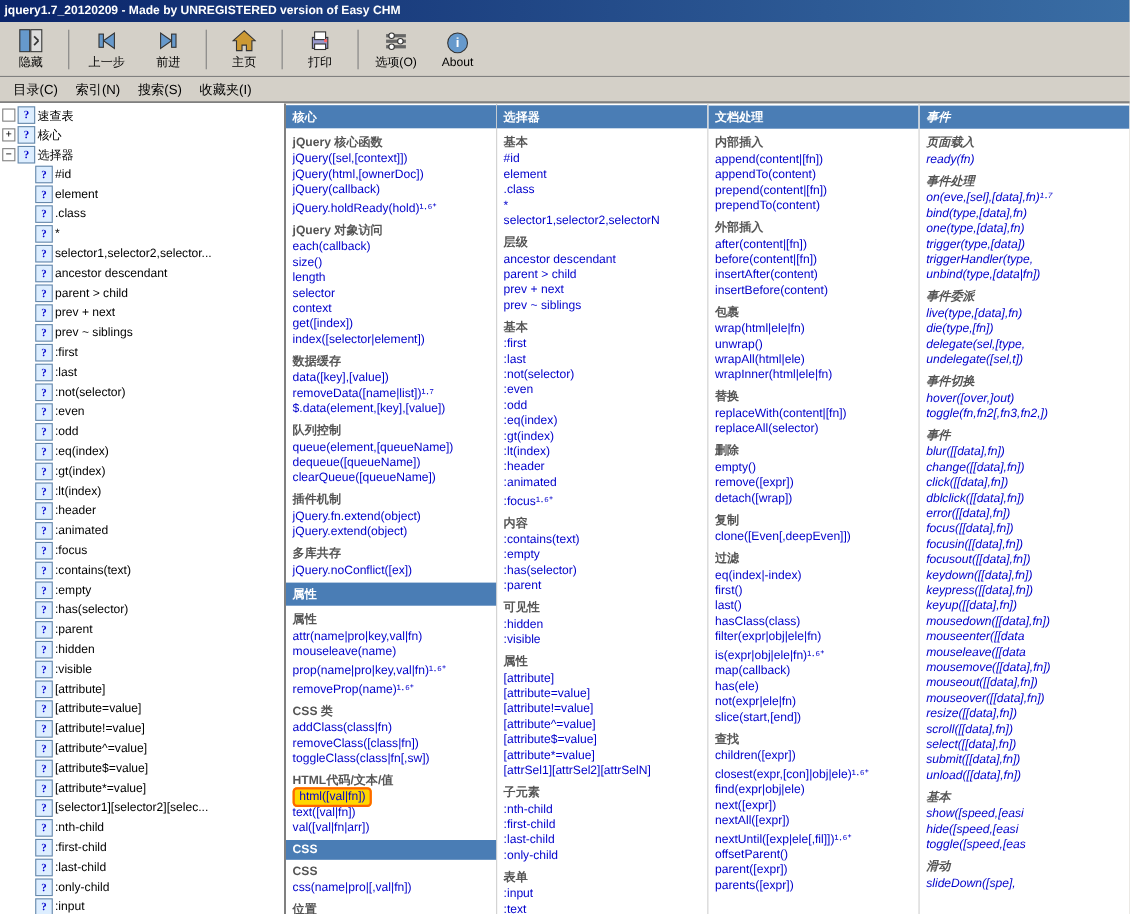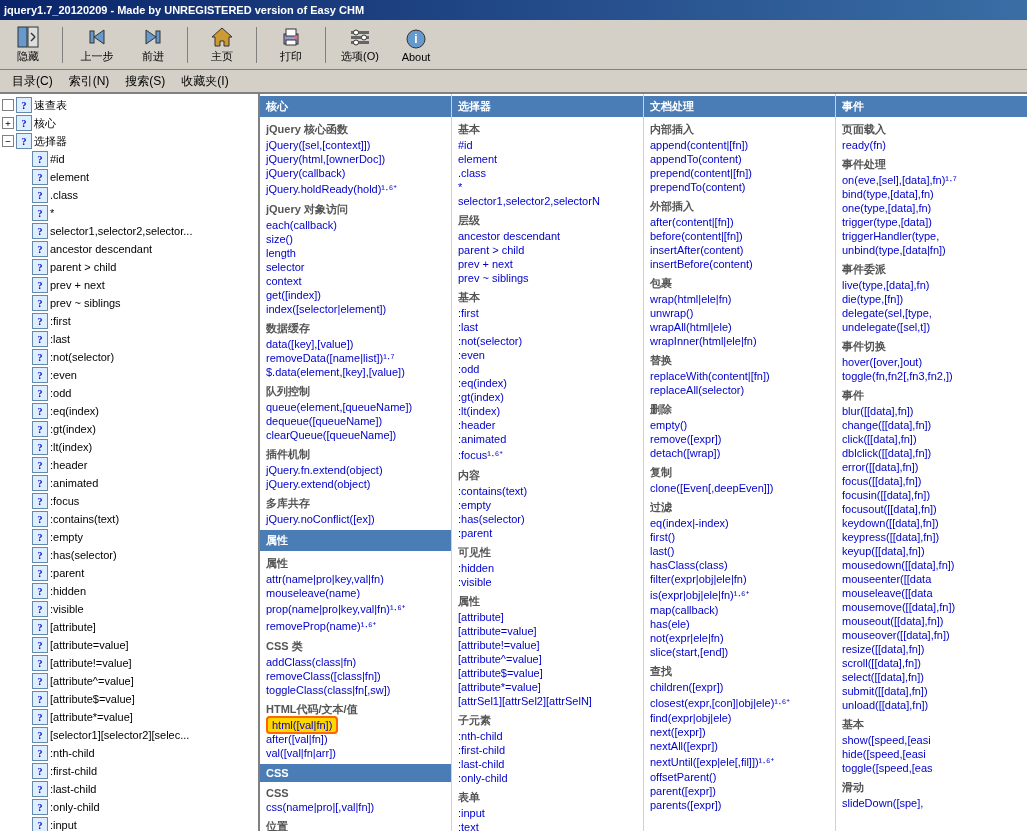--- a/index.html
+++ b/index.html
@@ -111,21 +111,21 @@
     
     
     .col {
       border-right: 1px solid #d0d0d0;
       overflow-y: auto;
       overflow-x: hidden;
       flex: 1;
       font-size: 11px;
       padding: 2px 0;
     }
-    .col:last-child { border-right: none; }
+    .col:last-child { border-right: none; font-style: italic; }
     
     .col-header {
       background: #4a7db5;
       color: white;
       padding: 3px 6px;
       font-weight: bold;
       font-size: 11px;
       margin-bottom: 2px;
     }
     .col-item {
@@ -535,21 +535,21 @@
         <div class="col-item">attr(name|pro|key,val|fn)</div>
         <div class="col-item">mouseleave(name)</div>
         <div class="col-item">prop(name|pro|key,val|fn)¹·⁶⁺</div>
         <div class="col-item">removeProp(name)¹·⁶⁺</div>
         <div class="col-item section-label">CSS 类</div>
         <div class="col-item">addClass(class|fn)</div>
         <div class="col-item">removeClass([class|fn])</div>
         <div class="col-item">toggleClass(class|fn[,sw])</div>
         <div class="col-item section-label">HTML代码/文本/值</div>
         <div class="col-item"><span style="background:#ffd700;border:2px solid #ff6600;border-radius:4px;padding:1px 4px;">html([val|fn])</span></div>
-        <div class="col-item">after([val|fn])</div>
+        <div class="col-item">text([val|fn])</div>
         <div class="col-item">val([val|fn|arr])</div>
         <div class="col-header" style="margin-top: 4px;">CSS</div>
         <div class="col-item section-label">CSS</div>
         <div class="col-item">css(name|pro|[,val|fn])</div>
         <div class="col-item section-label">位置</div>
       </div>
 
     <div class="col" id="col-selector">
         <div class="col-header">选择器</div>
         <div class="col-item section-label">基本</div>

